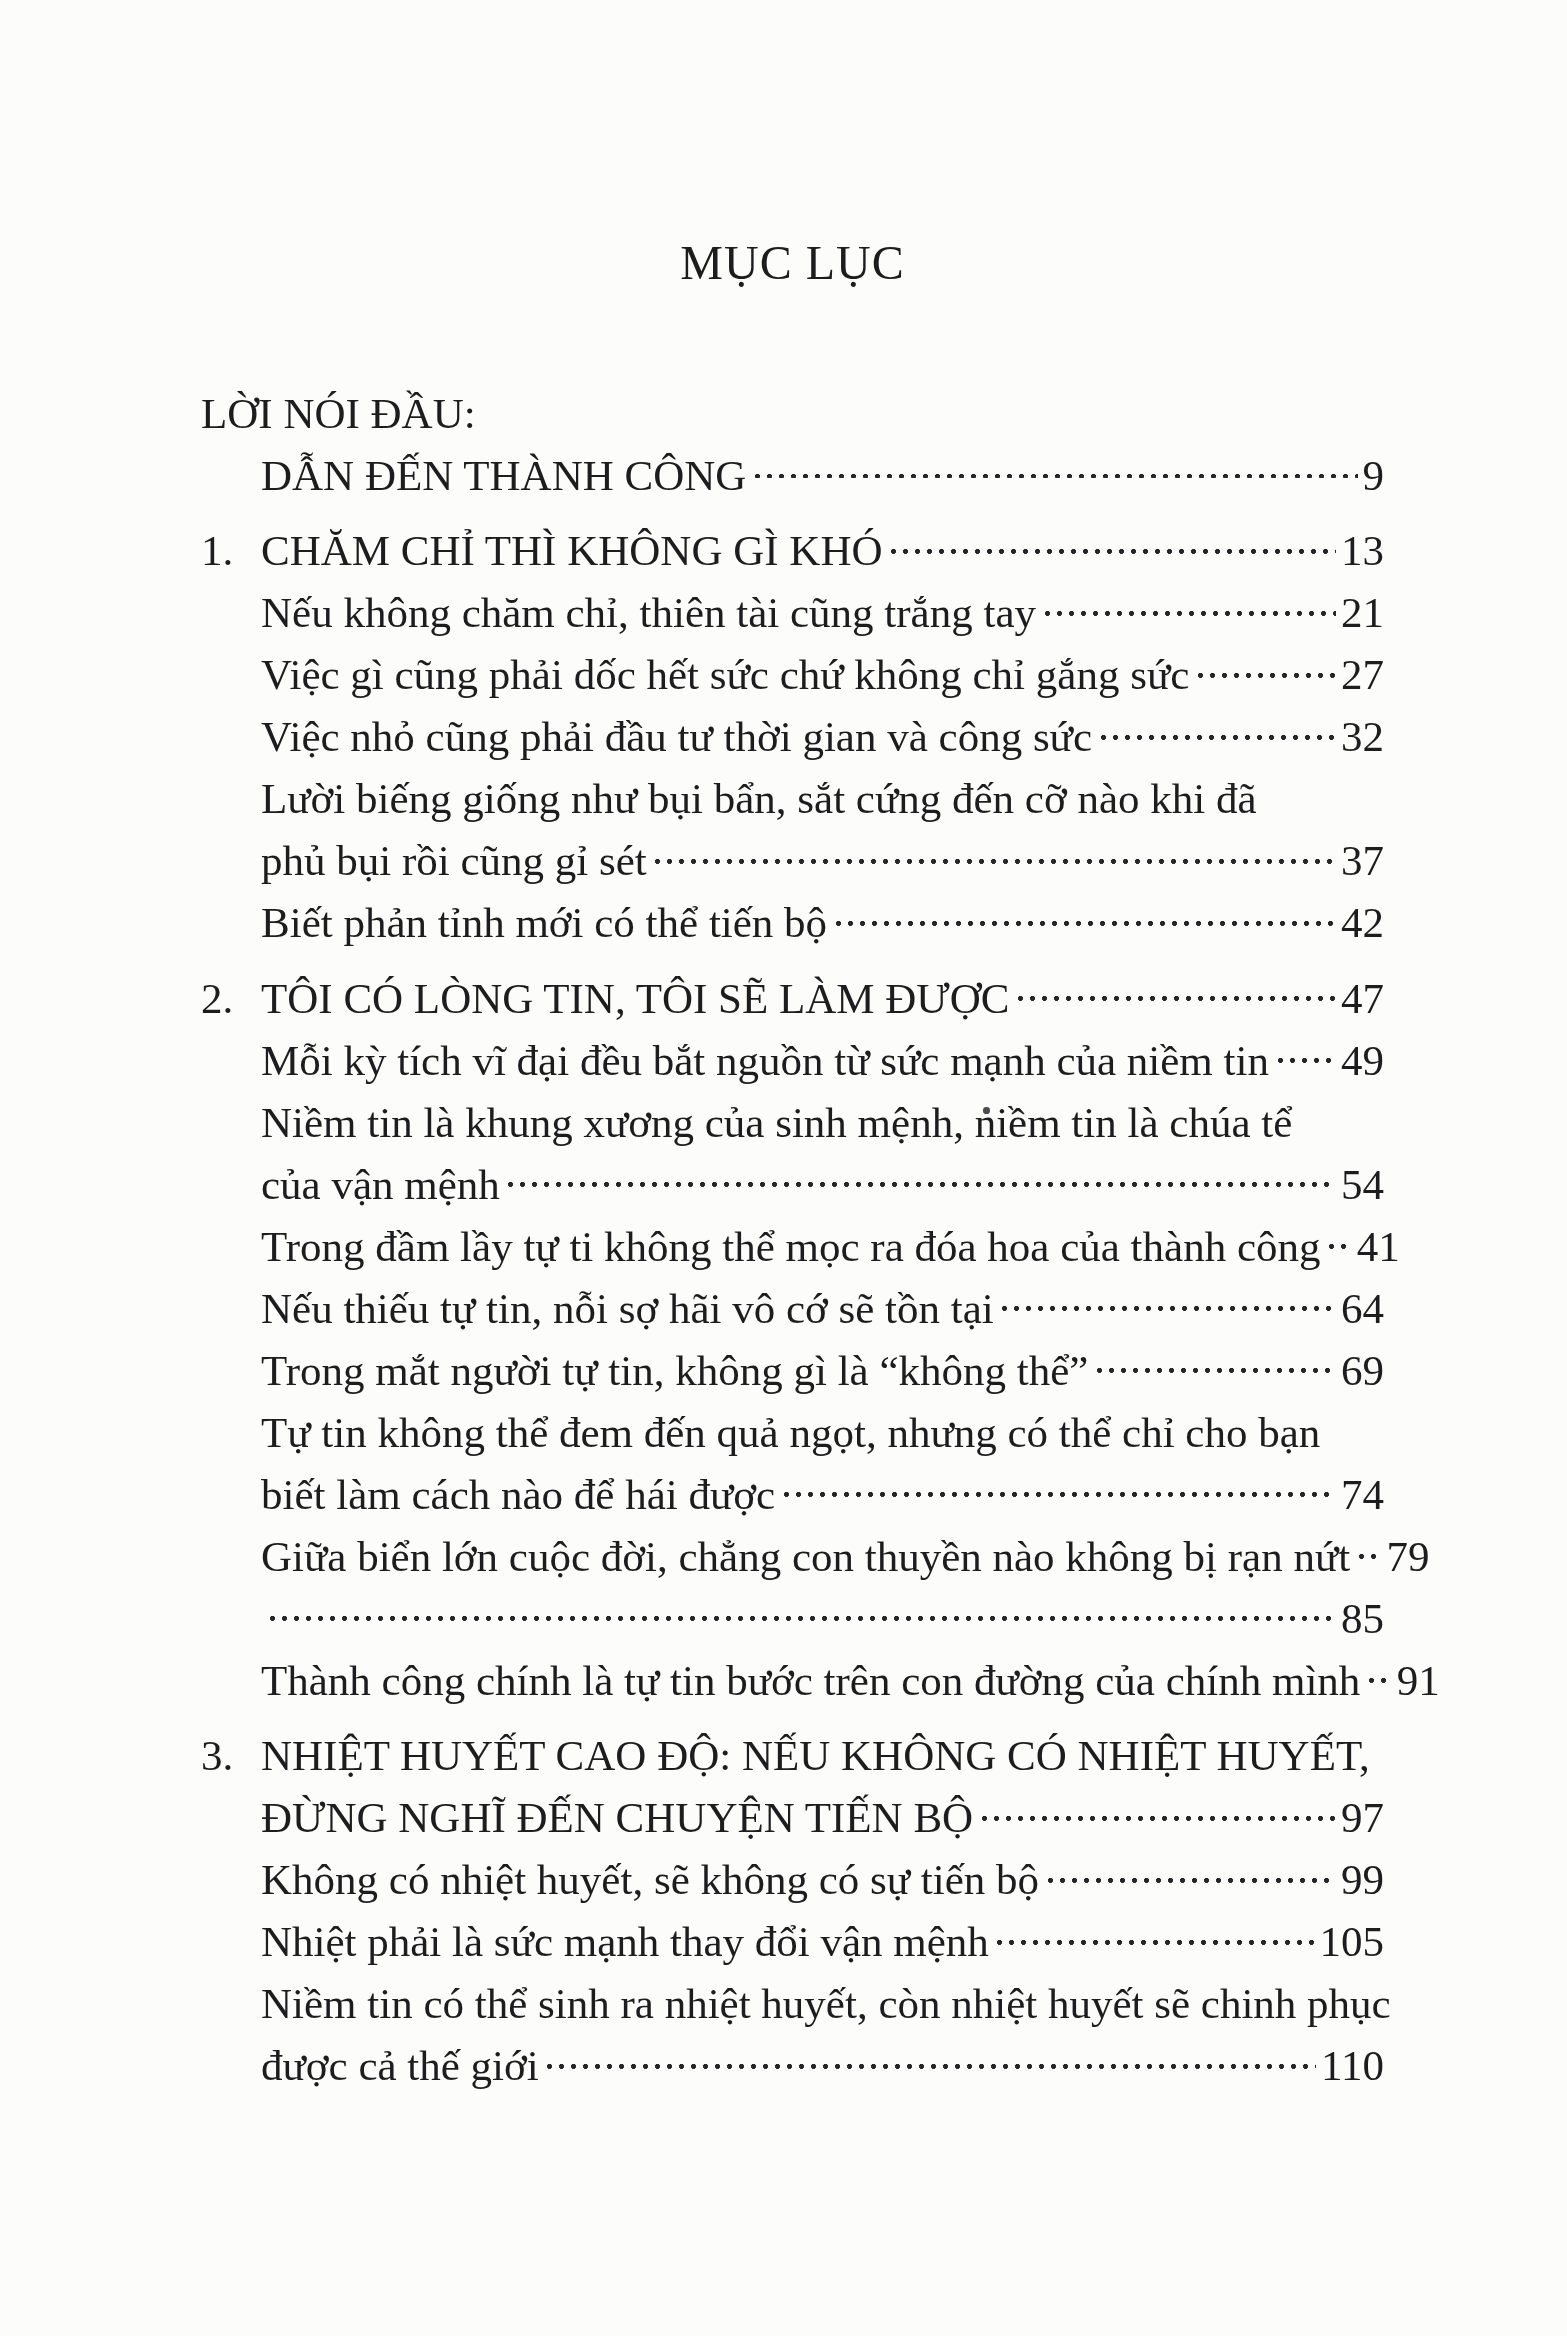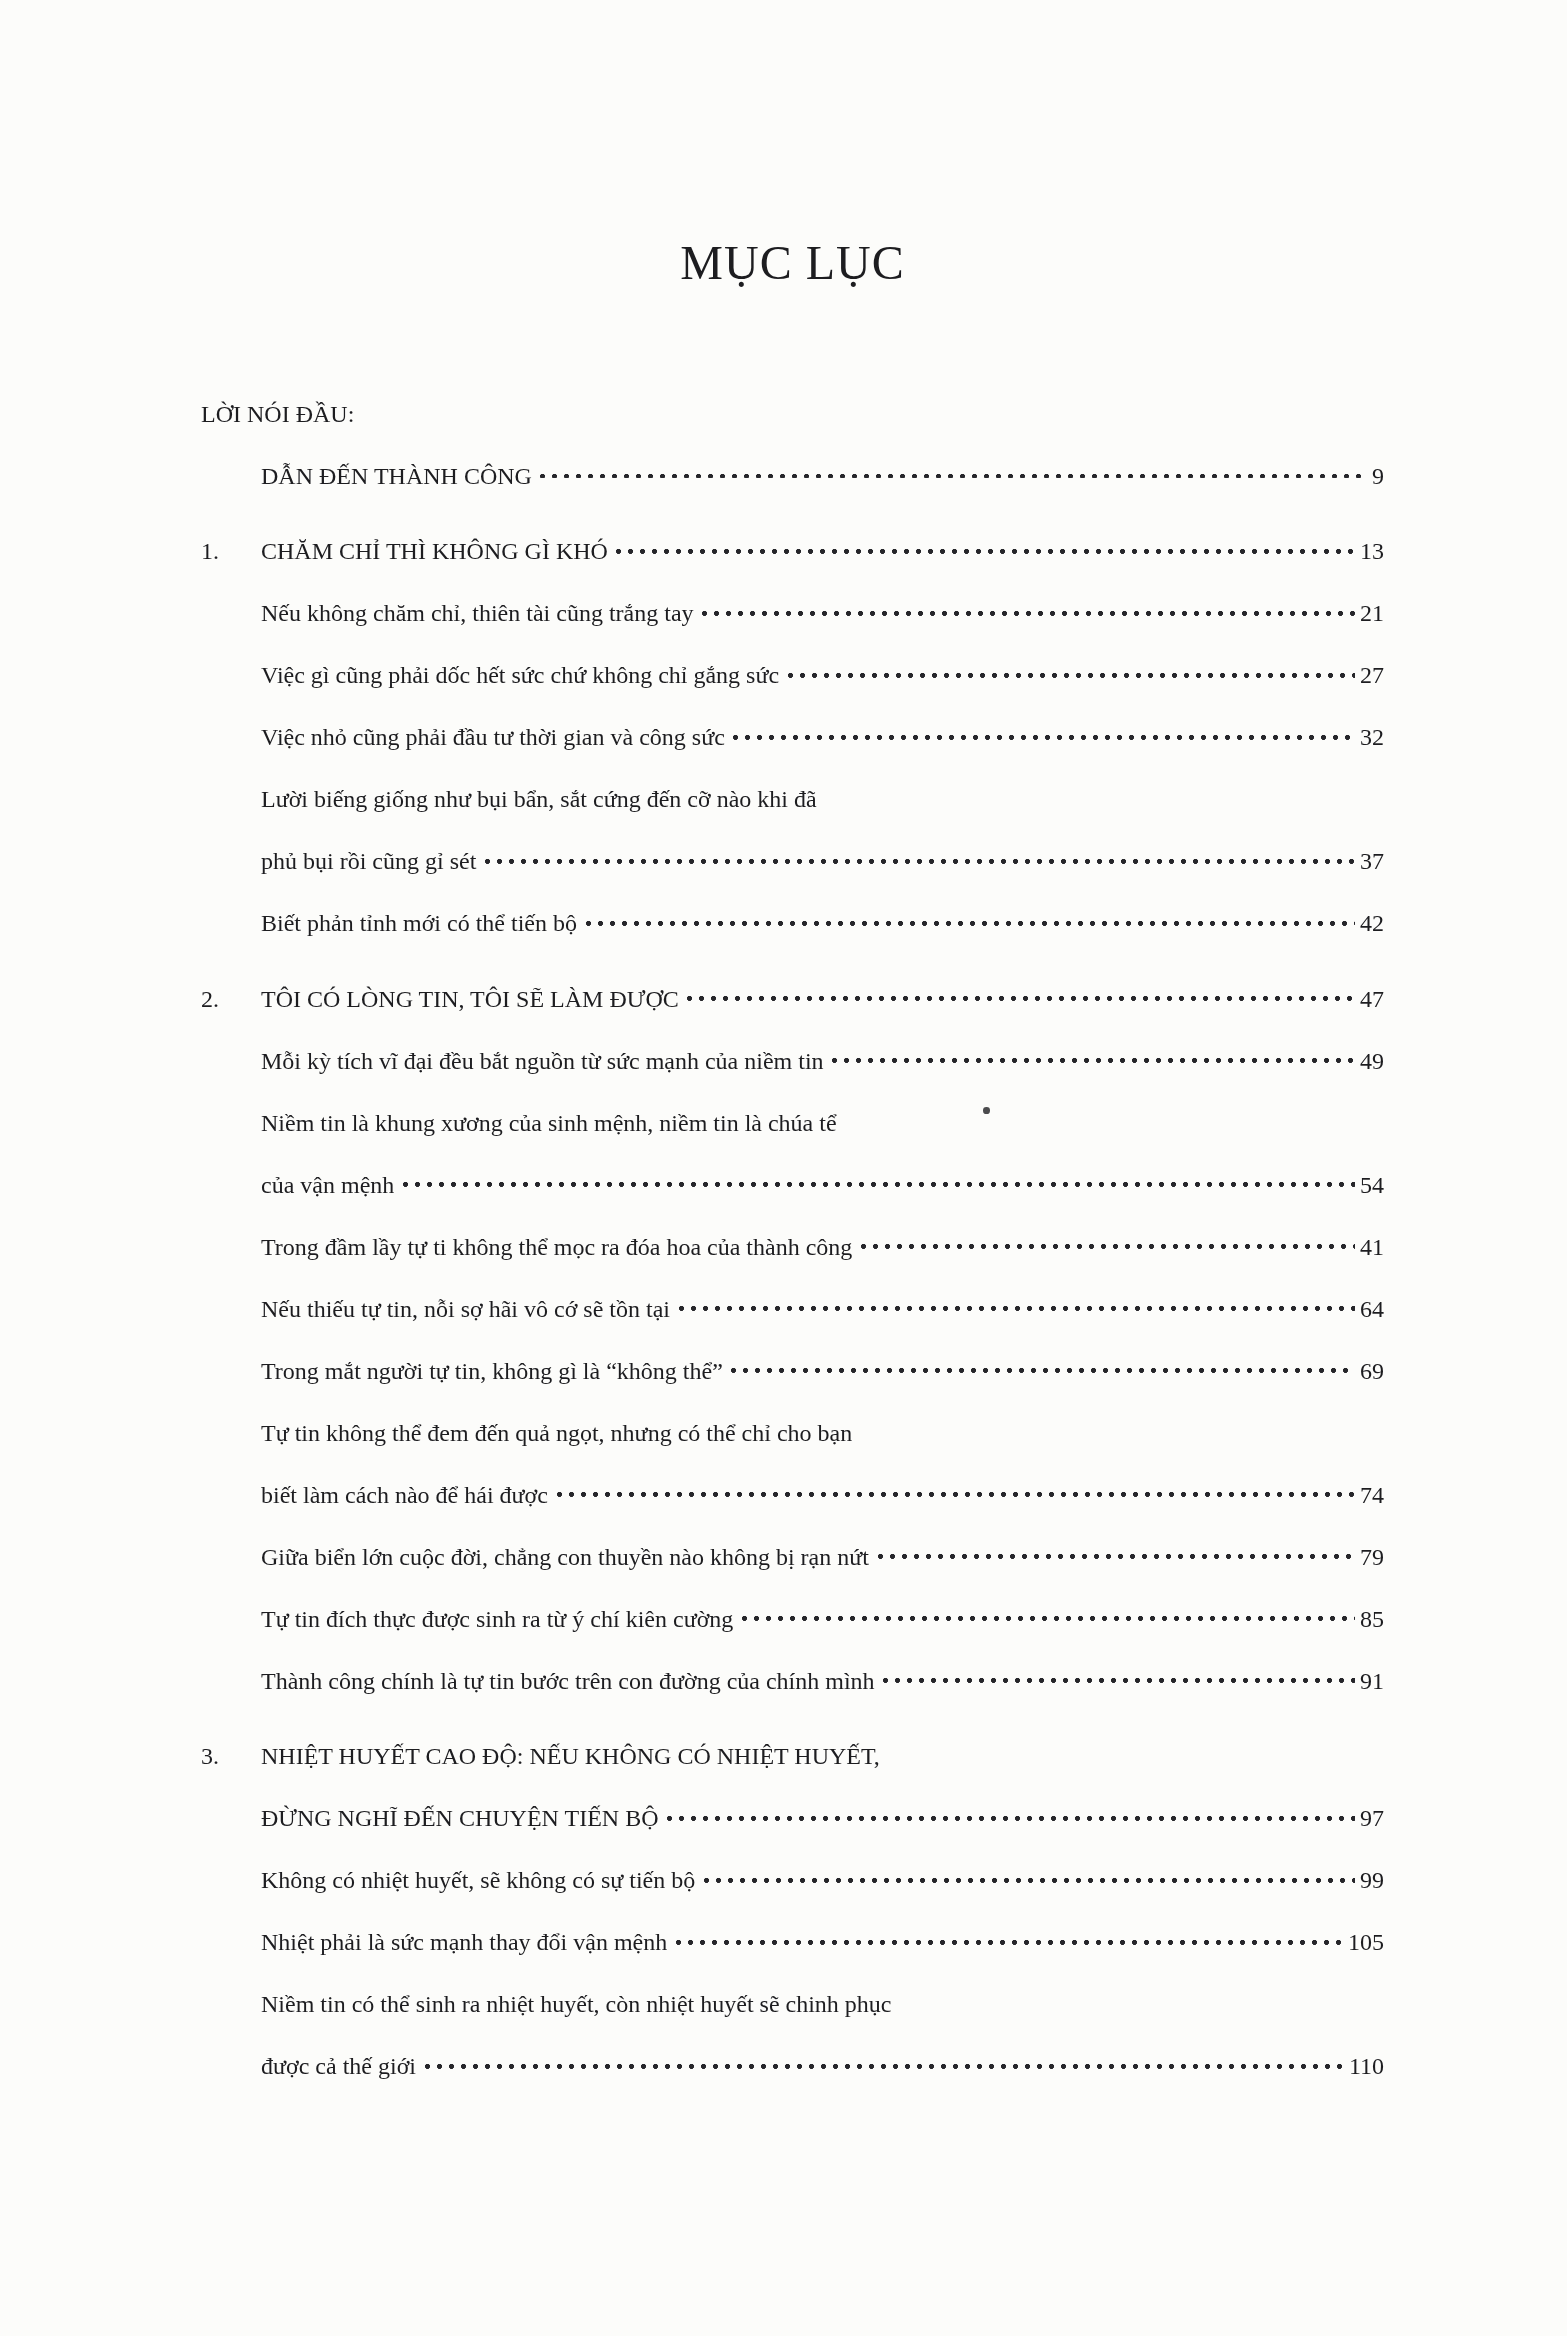--- a/index.html
+++ b/index.html
@@ -13,21 +13,21 @@
   }
   .page { padding: 239px 184px 0 201px; position: relative; }
   .title {
     text-align: center;
     font-weight: 400;
     font-size: 48px;
     line-height: 1;
     letter-spacing: 1px;
     margin-bottom: 96px;
   }
-  .entries { font-size: 24px; }
+  .entries { font-size: 43px; }
   .entry { position: relative; padding-left: 60px; }
   .entry.label { padding-left: 0; }
   .entry.chapter { margin-top: 13.4px; }
   .num { position: absolute; left: 0; top: 0; line-height: 62px; }
   .line { line-height: 62px; white-space: nowrap; }
   .line.with-page { display: flex; align-items: center; white-space: normal; }
   .txt { flex: 0 0 auto; white-space: nowrap; }
   .dots {
     flex: 1 1 auto;
     min-width: 23px;
@@ -163,21 +163,20 @@
       </div>
       <div class="entry item">
         <div class="line with-page">
           <span class="txt">Giữa biển lớn cuộc đời, chẳng con thuyền nào không bị rạn nứt</span>
           <span class="dots"></span>
           <span class="pg">79</span>
         </div>
       </div>
       <div class="entry item">
         <div class="line with-page">
-          <span class="txt">Tự tin đích thực được sinh ra từ ý chí kiên cường</span>
           <span class="dots"></span>
           <span class="pg">85</span>
         </div>
       </div>
       <div class="entry item">
         <div class="line with-page">
           <span class="txt">Thành công chính là tự tin bước trên con đường của chính mình</span>
           <span class="dots"></span>
           <span class="pg">91</span>
         </div>

